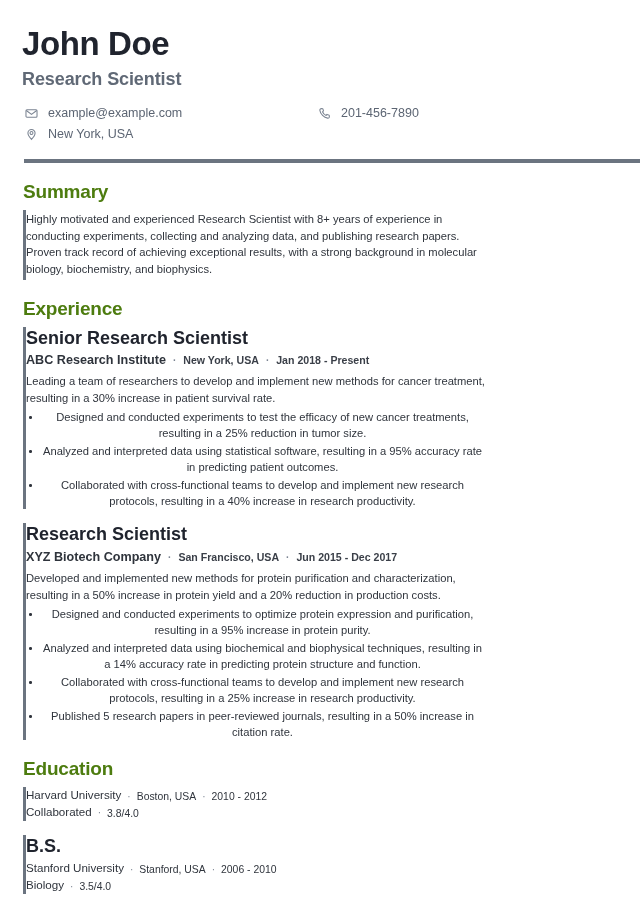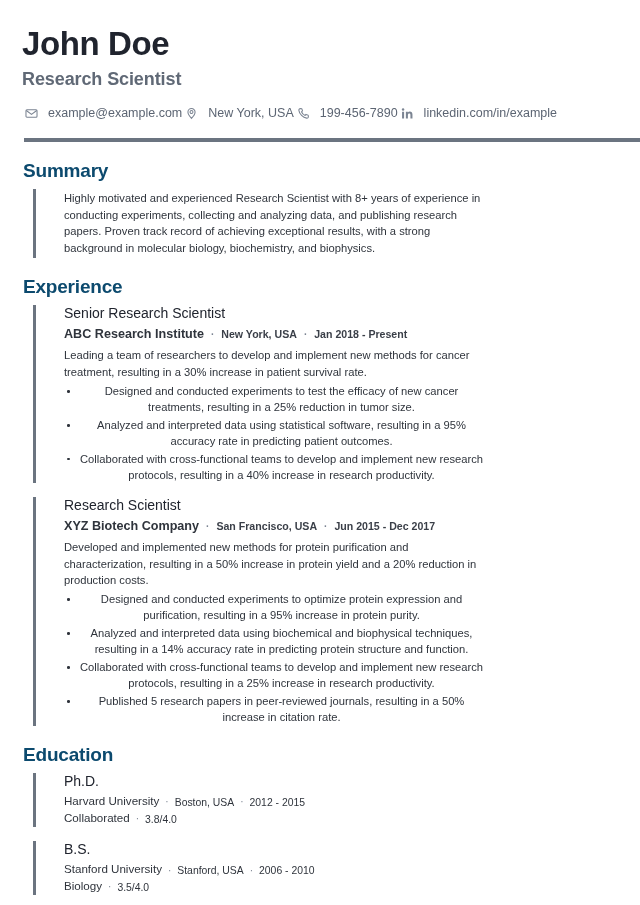--- a/index.html
+++ b/index.html
@@ -41,20 +41,21 @@
     margin: 0 0 14px 0;
   }
 
   .contact-grid {
     display: flex;
     gap: 0;
     margin: 0 0 4px 0;
   }
   .contact-col {
     display: flex;
+    flex-direction: column;
     gap: 3px;
   }
   .contact-col.left { width: 290px; padding-left: 3px; }
   .contact-col.right { padding-left: 3px; }
 
   .contact-row {
     display: flex;
     align-items: center;
     gap: 10px;
     font-size: 12.5px;
@@ -78,46 +79,46 @@
     background: #6b7480;
     margin: 16px 0 0 2px;
     width: 616px;
   }
 
   
   .section { margin-top: 18px; }
   .section-title {
     font-size: 19px;
     font-weight: 700;
-    color: #0c4a6e;
+    color: #4d7c0f;
     letter-spacing: -0.2px;
     margin: 0 0 7px 1px;
   }
 
   .bar-block {
     border-left: 3px solid #6b7480;
-    padding-left: 28px;
-    margin-left: 11px;
+    padding-left: 0;
+    margin-left: 1px;
   }
 
   .summary-text {
     font-size: 11.2px;
     line-height: 1.48;
     color: #2f343c;
     margin: 0;
     padding: 1px 0 2px 0;
   }
 
   
   .entry { margin-bottom: 14px; }
   .entry:last-child { margin-bottom: 0; }
 
   .entry-title {
-    font-size: 14px;
-    font-weight: 400;
+    font-size: 18px;
+    font-weight: 700;
     color: #20242e;
     margin: 0 0 3px 0;
     line-height: 1.25;
   }
   .entry-meta {
     margin: 0 0 5px 0;
     line-height: 1.3;
     display: flex;
     align-items: baseline;
     flex-wrap: wrap;
@@ -219,33 +220,23 @@
       </div>
 
       <div class="contact-col right">
 
         <div class="contact-row">
           <span class="ico">
             <svg width="13" height="13" viewBox="0 0 16 16" fill="none" stroke="currentColor" stroke-width="1.3" stroke-linejoin="round">
               <path d="M4.2 1.9 L6 2.2 L6.8 4.8 L5.5 5.9 C6.2 7.6 8 9.6 10 10.4 L11.1 9.1 L13.7 10 L14 11.9 C14 13 13 13.9 11.9 13.7 C7.3 13 2.9 8.6 2.3 4.1 C2.1 2.9 3 1.9 4.2 1.9 Z"></path>
             </svg>
           </span>
-          <span class="txt">199-456-7890</span>
+          <span class="txt">201-456-7890</span>
         </div>
 
-        <div class="contact-row">
-          <span class="ico">
-            <svg width="13" height="13" viewBox="0 0 16 16" fill="currentColor">
-              <rect x="1.3" y="5.8" width="2.5" height="8.2" rx="0.3"></rect>
-              <circle cx="2.55" cy="3" r="1.5"></circle>
-              <path d="M6 5.8 h2.4 v1.1 c0.5-0.9 1.4-1.3 2.5-1.3 2 0 3.2 1.2 3.2 3.6 V14 h-2.5 V9.7 c0-1.2-0.5-1.8-1.5-1.8 -1 0-1.6 0.7-1.6 1.9 V14 H6 Z"></path>
-            </svg>
-          </span>
-          <span class="txt">linkedin.com/in/example</span>
-        </div>
 
       </div>
     </div>
 
     <div class="header-rule"></div>
   </div>
 
   <div class="section">
     <div class="section-title">Summary</div>
     <div class="bar-block">
@@ -289,27 +280,26 @@
         <li>Collaborated with cross-functional teams to develop and implement new research protocols, resulting in a 25% increase in research productivity.</li>
         <li>Published 5 research papers in peer-reviewed journals, resulting in a 50% increase in citation rate.</li>
       </ul>
     </div>
   </div>
 
   <div class="section">
     <div class="section-title">Education</div>
 
     <div class="bar-block entry">
-      <div class="entry-title">Ph.D.</div>
       <div class="edu-line">
         <span>Harvard University</span>
         <span class="edu-sep">·</span>
         <span class="small">Boston, USA</span>
         <span class="edu-sep">·</span>
-        <span class="small">2012 - 2015</span>
+        <span class="small">2010 - 2012</span>
       </div>
       <div class="edu-line">
         <span>Collaborated</span>
         <span class="edu-sep">·</span>
         <span class="small">3.8/4.0</span>
       </div>
     </div>
 
     <div class="bar-block entry">
       <div class="entry-title">B.S.</div>

